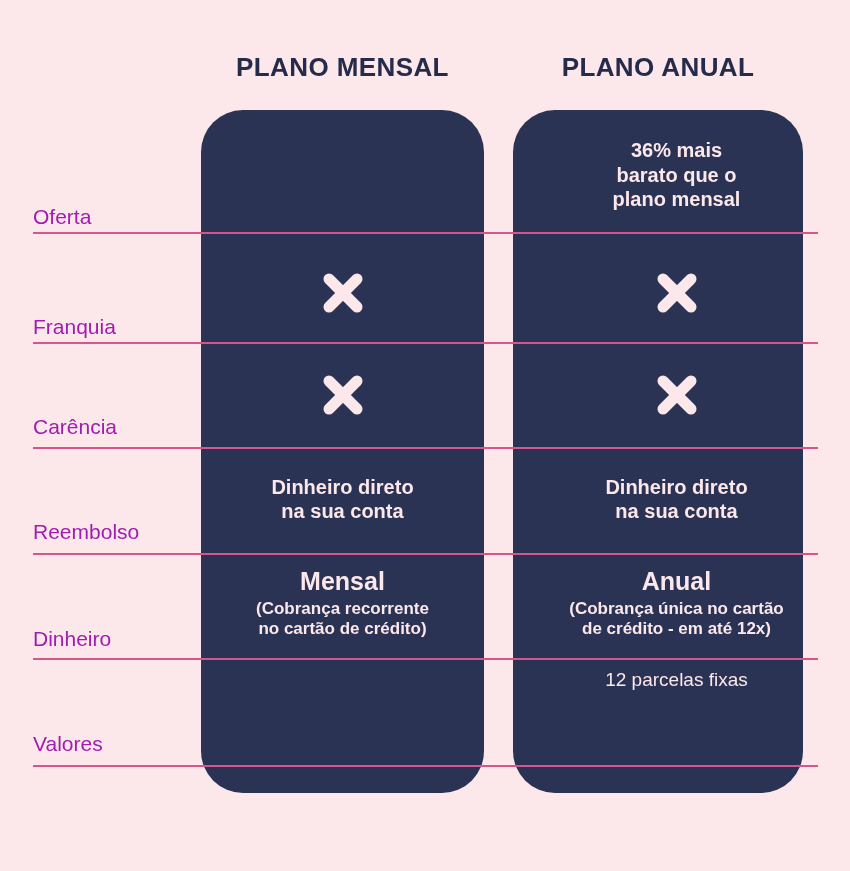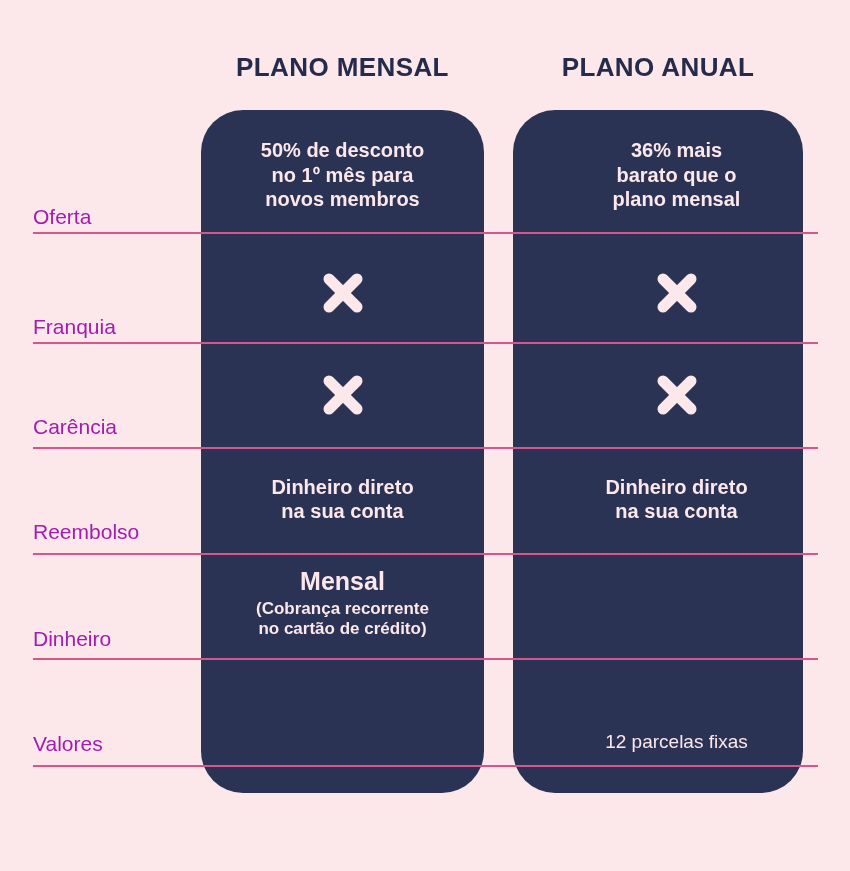--- a/index.html
+++ b/index.html
@@ -137,25 +137,20 @@
     <div class="col-header monthly">PLANO MENSAL</div>
     <div class="col-header annual">PLANO ANUAL</div>
   </div>
 
   <div class="cards-layer">
     <div class="plan-card monthly"></div>
     <div class="plan-card annual"></div>
   </div>
 
   <div class="row-label" style="top:205px">Oferta</div>
-  <div class="cell monthly" style="top:130px;height:90px">
-    <div class="cell-text">50% de desconto
-no 1º mês para
-novos membros</div>
-  </div>
   <div class="cell annual" style="top:130px;height:90px">
     <div class="cell-text">36% mais
 barato que o
 plano mensal</div>
   </div>
   <div class="divider" style="top:232px"></div>
 
   <div class="row-label" style="top:315px">Franquia</div>
   <div class="cell monthly" style="top:268px;height:50px">
     <svg class="x-icon" viewBox="0 0 46 46">
@@ -204,21 +199,26 @@
 na sua conta</div>
   </div>
   <div class="divider" style="top:553px"></div>
 
   <div class="row-label" style="top:627px">Dinheiro</div>
   <div class="cell monthly" style="top:561px;height:84px">
     <div class="cell-title">Mensal</div>
     <div class="cell-sub">(Cobrança recorrente
 no cartão de crédito)</div>
   </div>
+  <div class="cell annual" style="top:561px;height:84px">
+    <div class="cell-title">Anual</div>
+    <div class="cell-sub">(Cobrança única no cartão
+de crédito - em até 12x)</div>
+  </div>
   <div class="divider" style="top:658px"></div>
 
   <div class="row-label" style="top:732px">Valores</div>
-  <div class="cell annual" style="top:713px;height:58px">
+  <div class="cell annual" style="top:651px;height:58px">
     <div class="cell-plain">12 parcelas fixas</div>
   </div>
   <div class="divider" style="top:765px"></div>
 
 </div>
 
 </body></html>

